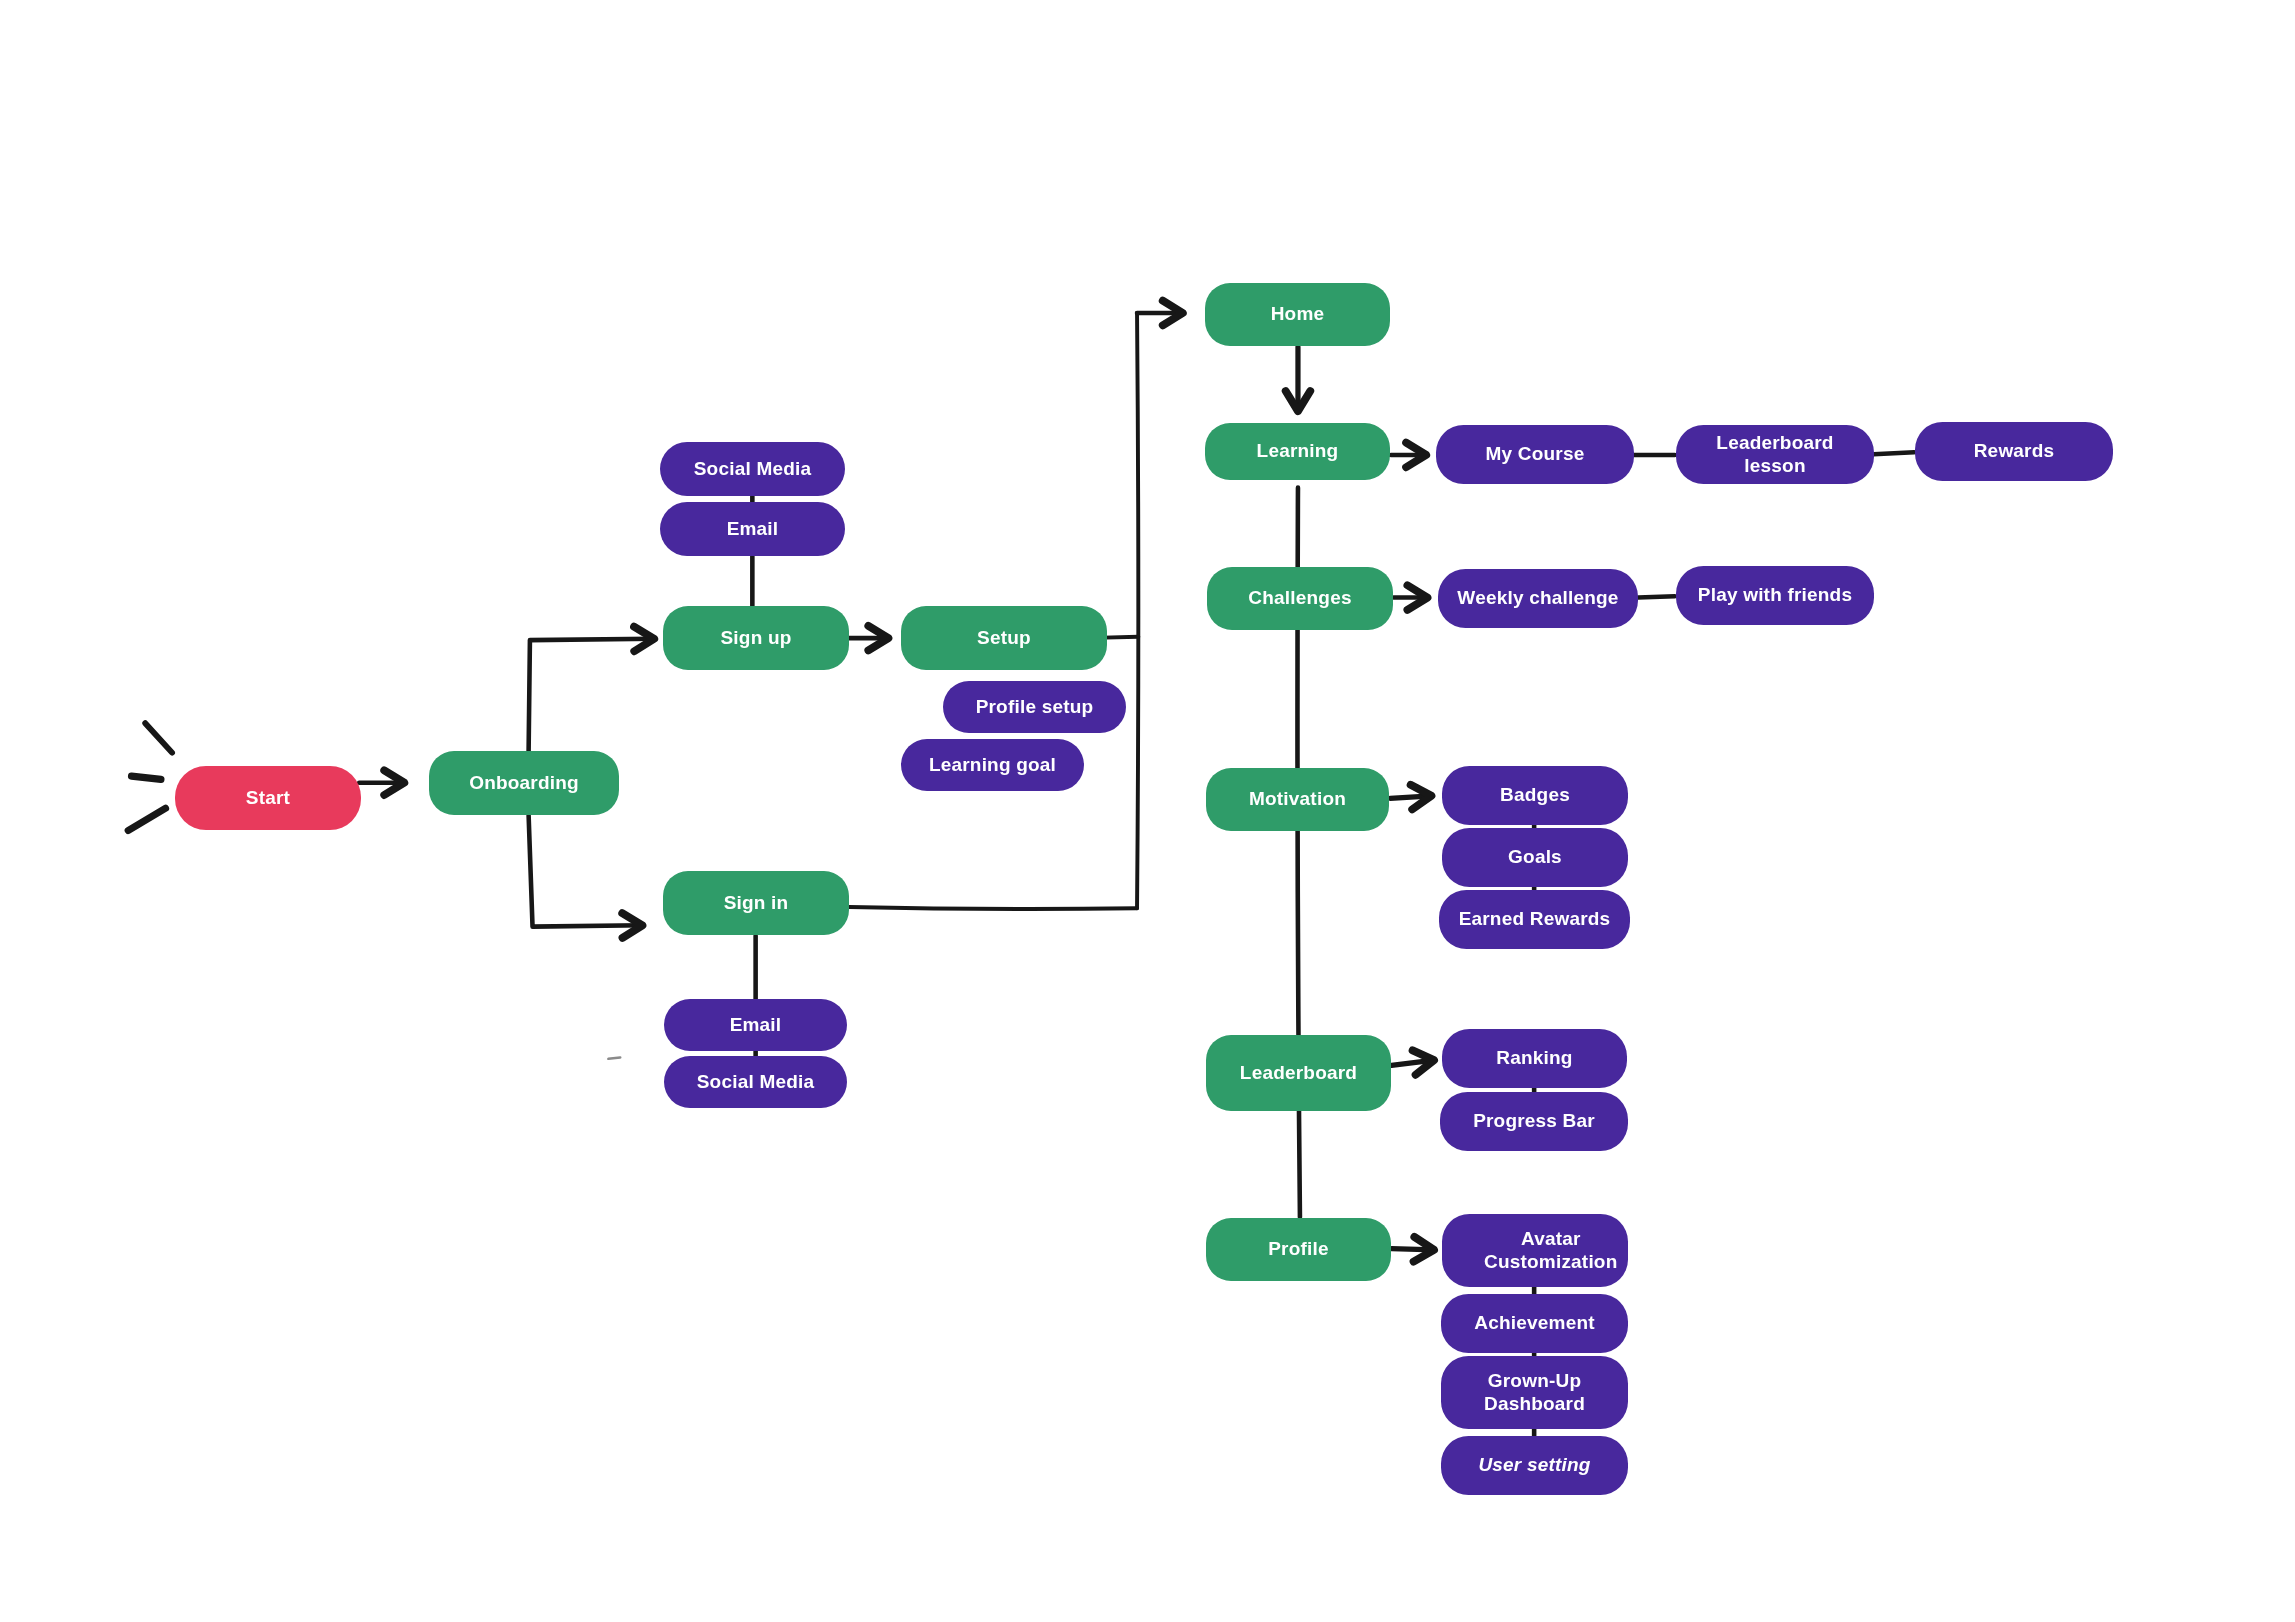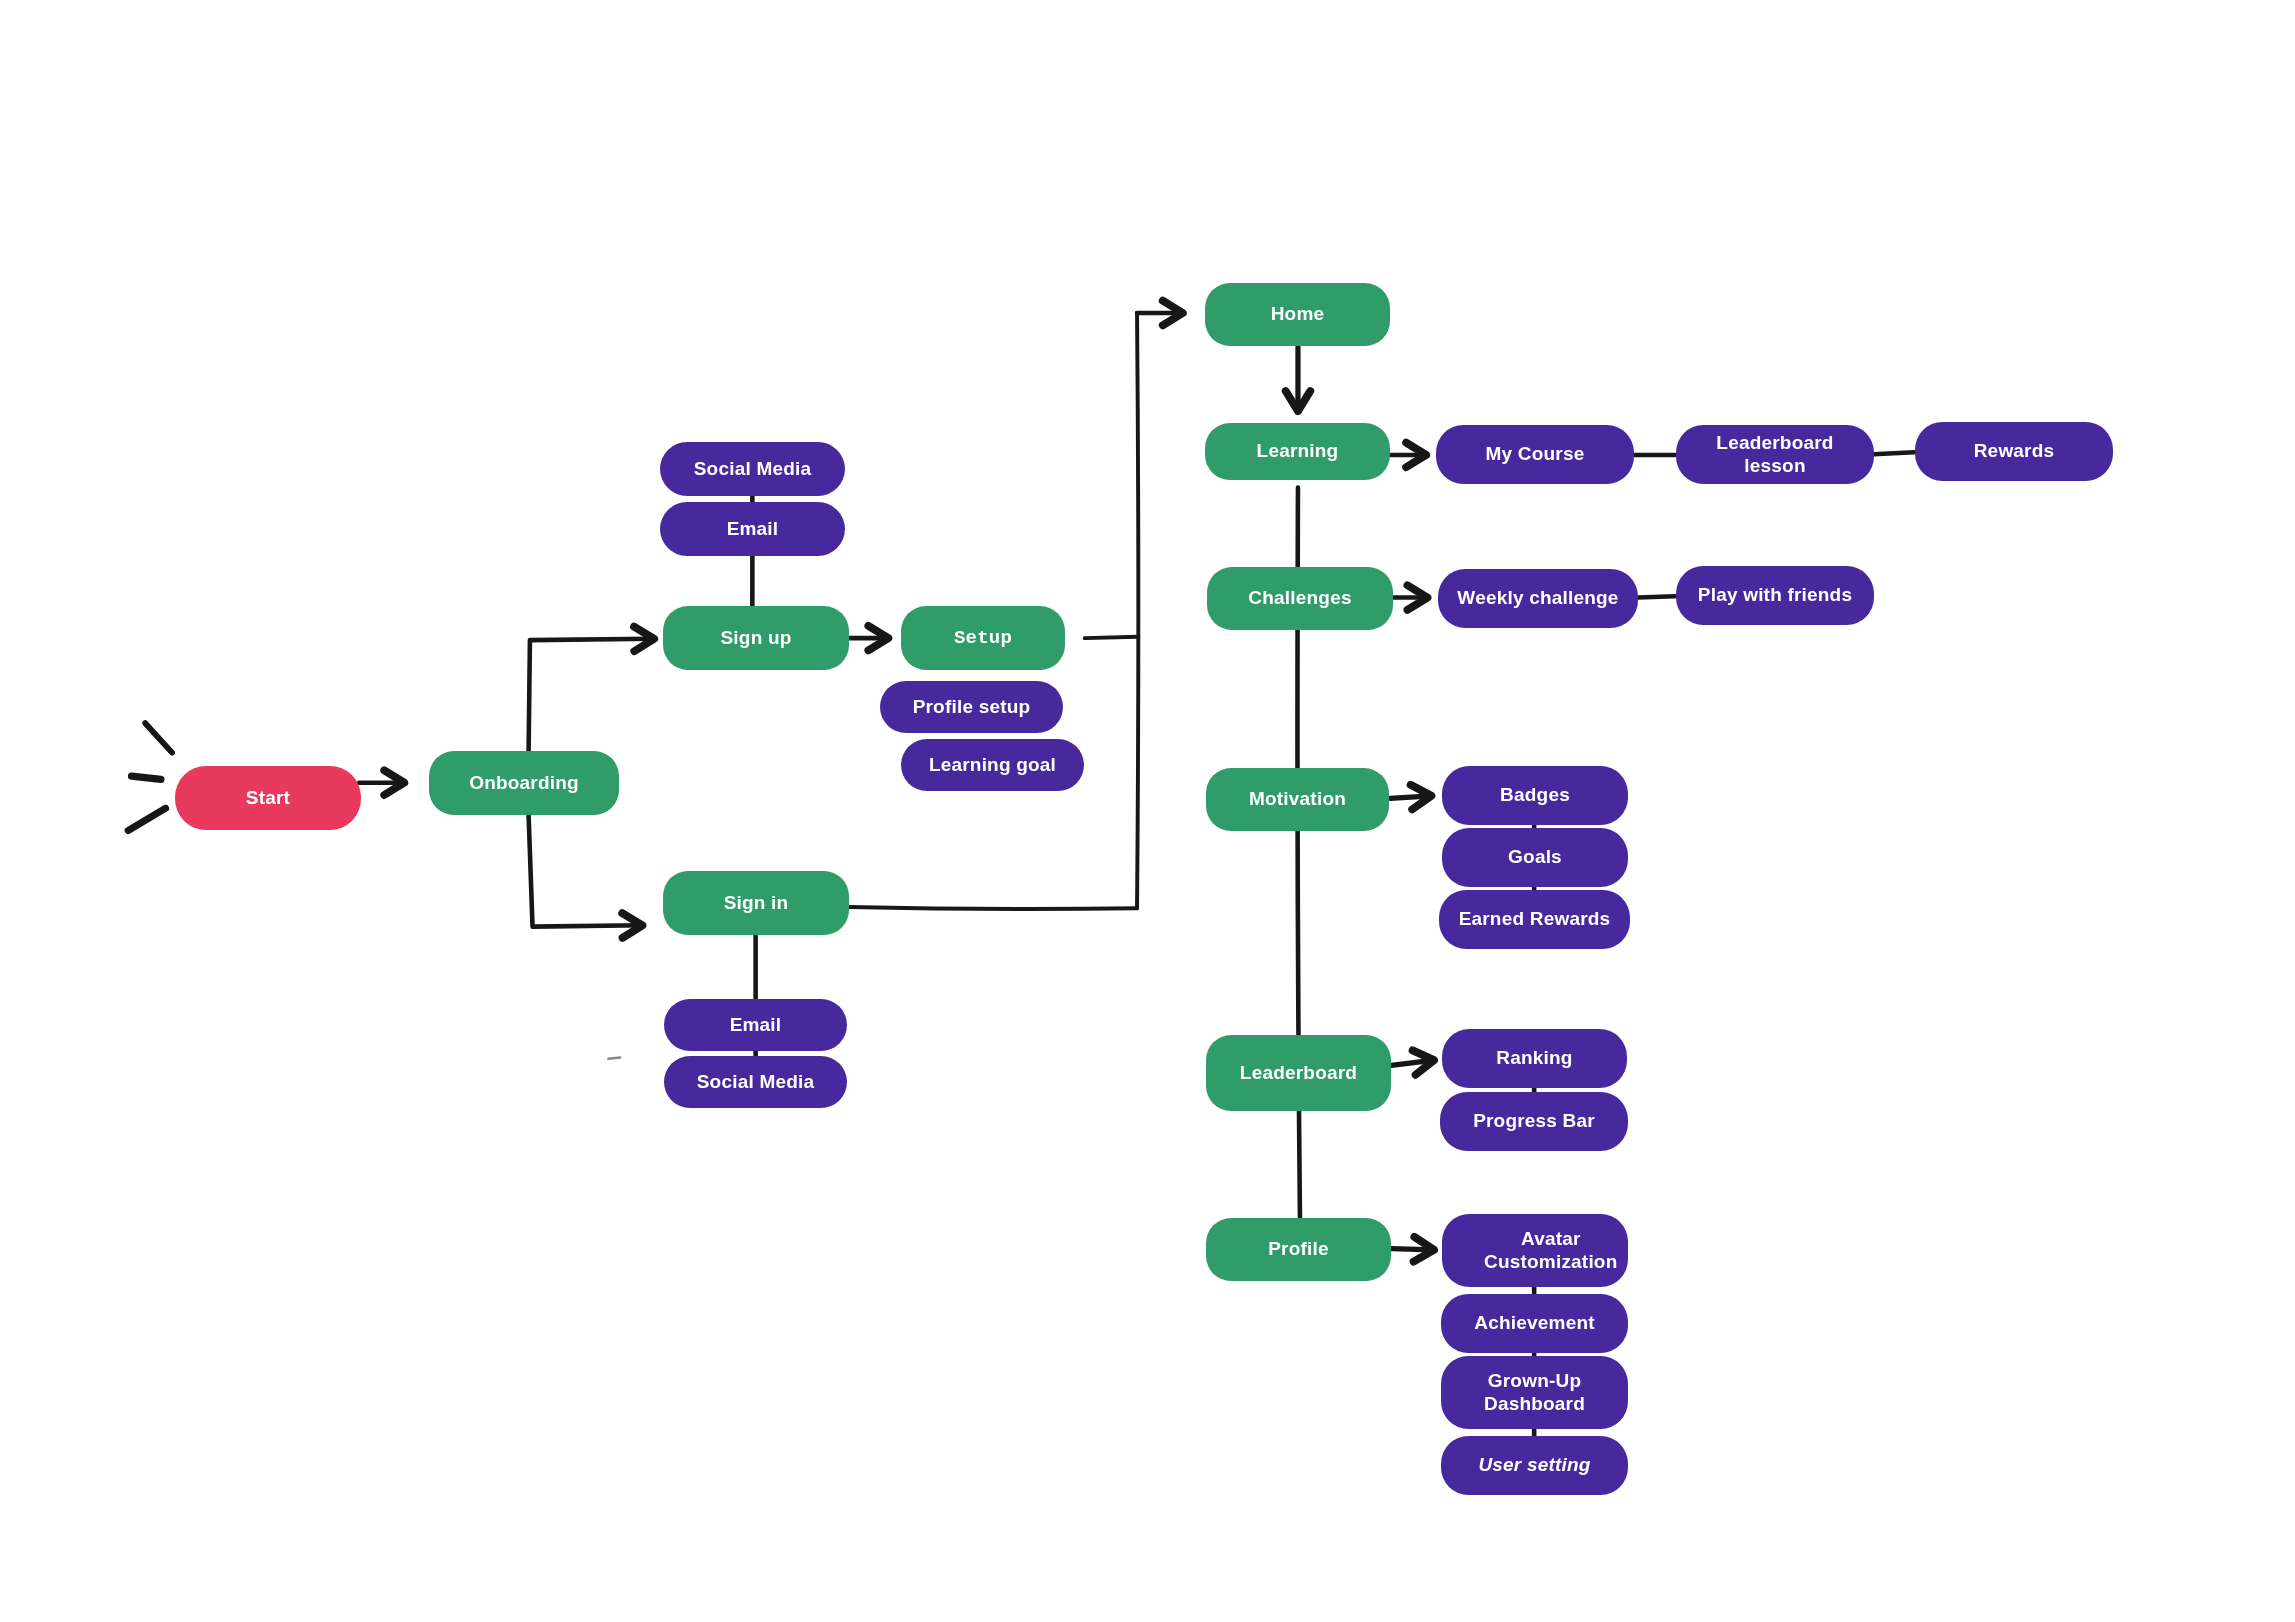--- a/index.html
+++ b/index.html
@@ -86,24 +86,24 @@
   </div>
     <div class="node purple" style="left: 660px; top: 442px; width: 185px; height: 54px;">
     <span class="node-label">Social Media</span>
   </div>
     <div class="node purple" style="left: 660px; top: 502px; width: 185px; height: 54px;">
     <span class="node-label">Email</span>
   </div>
     <div class="node green" style="left: 663px; top: 606px; width: 186px; height: 64px;">
     <span class="node-label">Sign up</span>
   </div>
-    <div class="node green" style="left: 901px; top: 606px; width: 164px; height: 64px; font-family: Liberation Mono, monospace;">
+    <div class="node green" style="left: 901px; top: 606px; width: 206px; height: 64px;">
     <span class="node-label">Setup</span>
   </div>
-    <div class="node purple" style="left: 880px; top: 681px; width: 183px; height: 52px;">
+    <div class="node purple" style="left: 943px; top: 681px; width: 183px; height: 52px;">
     <span class="node-label">Profile setup</span>
   </div>
     <div class="node purple" style="left: 901px; top: 739px; width: 183px; height: 52px;">
     <span class="node-label">Learning goal</span>
   </div>
     <div class="node green" style="left: 663px; top: 871px; width: 186px; height: 64px;">
     <span class="node-label">Sign in</span>
   </div>
     <div class="node purple" style="left: 664px; top: 999px; width: 183px; height: 52px;">
     <span class="node-label">Email</span>

